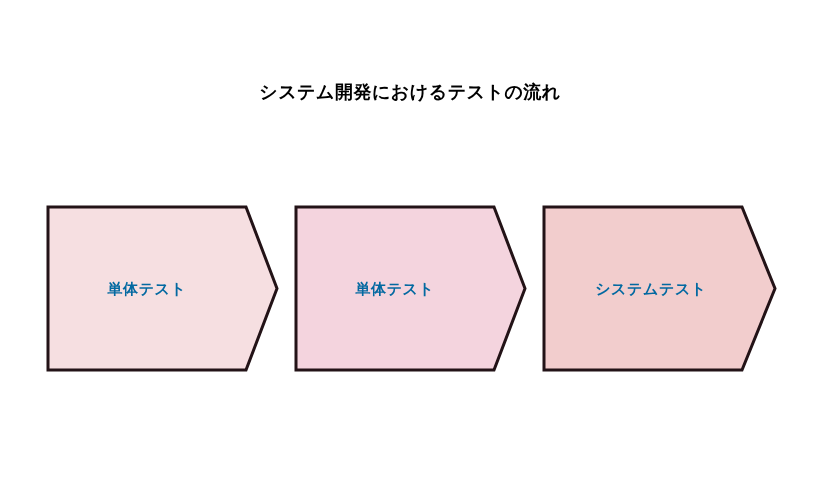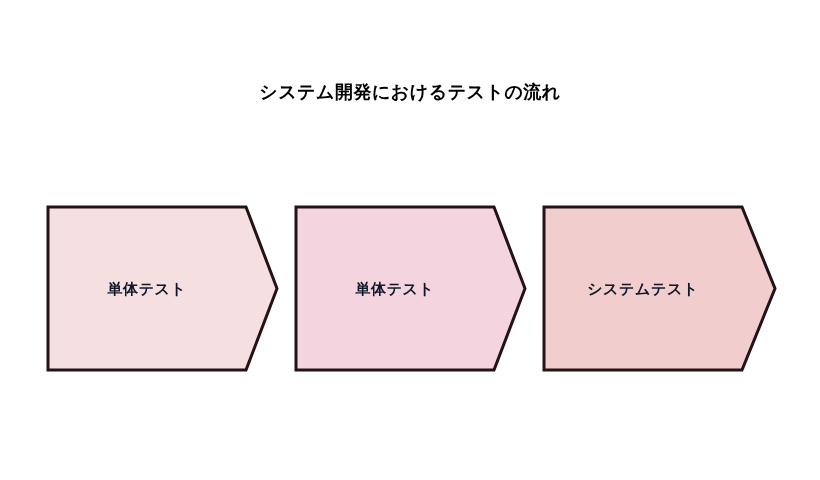--- a/index.html
+++ b/index.html
@@ -46,21 +46,21 @@
 
   .stage-svg {
     position: absolute;
     overflow: visible;
   }
 
   .stage-label {
     position: absolute;
     font-size: 15px;
     font-weight: bold;
-    color: #0f172a;
+    color: #0369a1;
     letter-spacing: 0.6px;
     white-space: nowrap;
     text-align: center;
   }
 </style>
 </head>
 <body style="background: rgb(255, 255, 255);">
 
 <div id="diagram-canvas">
 
@@ -72,16 +72,16 @@
         <polygon points="3,3 201,3 232,84.5 201,166 3,166" fill="#f6dfe1" stroke="#231317" stroke-width="3" stroke-linejoin="miter"></polygon>
       </svg>
       <div class="stage-label" style="left: 48px; width: 198px; top: 278.5px; line-height: 20px;">単体テスト</div>
       <svg class="stage-svg" width="235" height="169" viewBox="0 0 235 169" style="left: 293px; top: 204px;">
         <polygon points="3,3 201,3 232,84.5 201,166 3,166" fill="#f4d4de" stroke="#231317" stroke-width="3" stroke-linejoin="miter"></polygon>
       </svg>
       <div class="stage-label" style="left: 296px; width: 198px; top: 278.5px; line-height: 20px;">単体テスト</div>
       <svg class="stage-svg" width="237" height="169" viewBox="0 0 237 169" style="left: 541px; top: 204px;">
         <polygon points="3,3 201,3 234,84.5 201,166 3,166" fill="#f2cdcd" stroke="#231317" stroke-width="3" stroke-linejoin="miter"></polygon>
       </svg>
-      <div class="stage-label" style="left: 544px; width: 198px; top: 278.5px; line-height: 20px;">システムテスト</div>
+      <div class="stage-label" style="left: 544px; width: 198px; top: 278.5px; line-height: 20px; padding-left: 8px;">システムテスト</div>
     </div>
 
 </div>
 
 </body></html>

